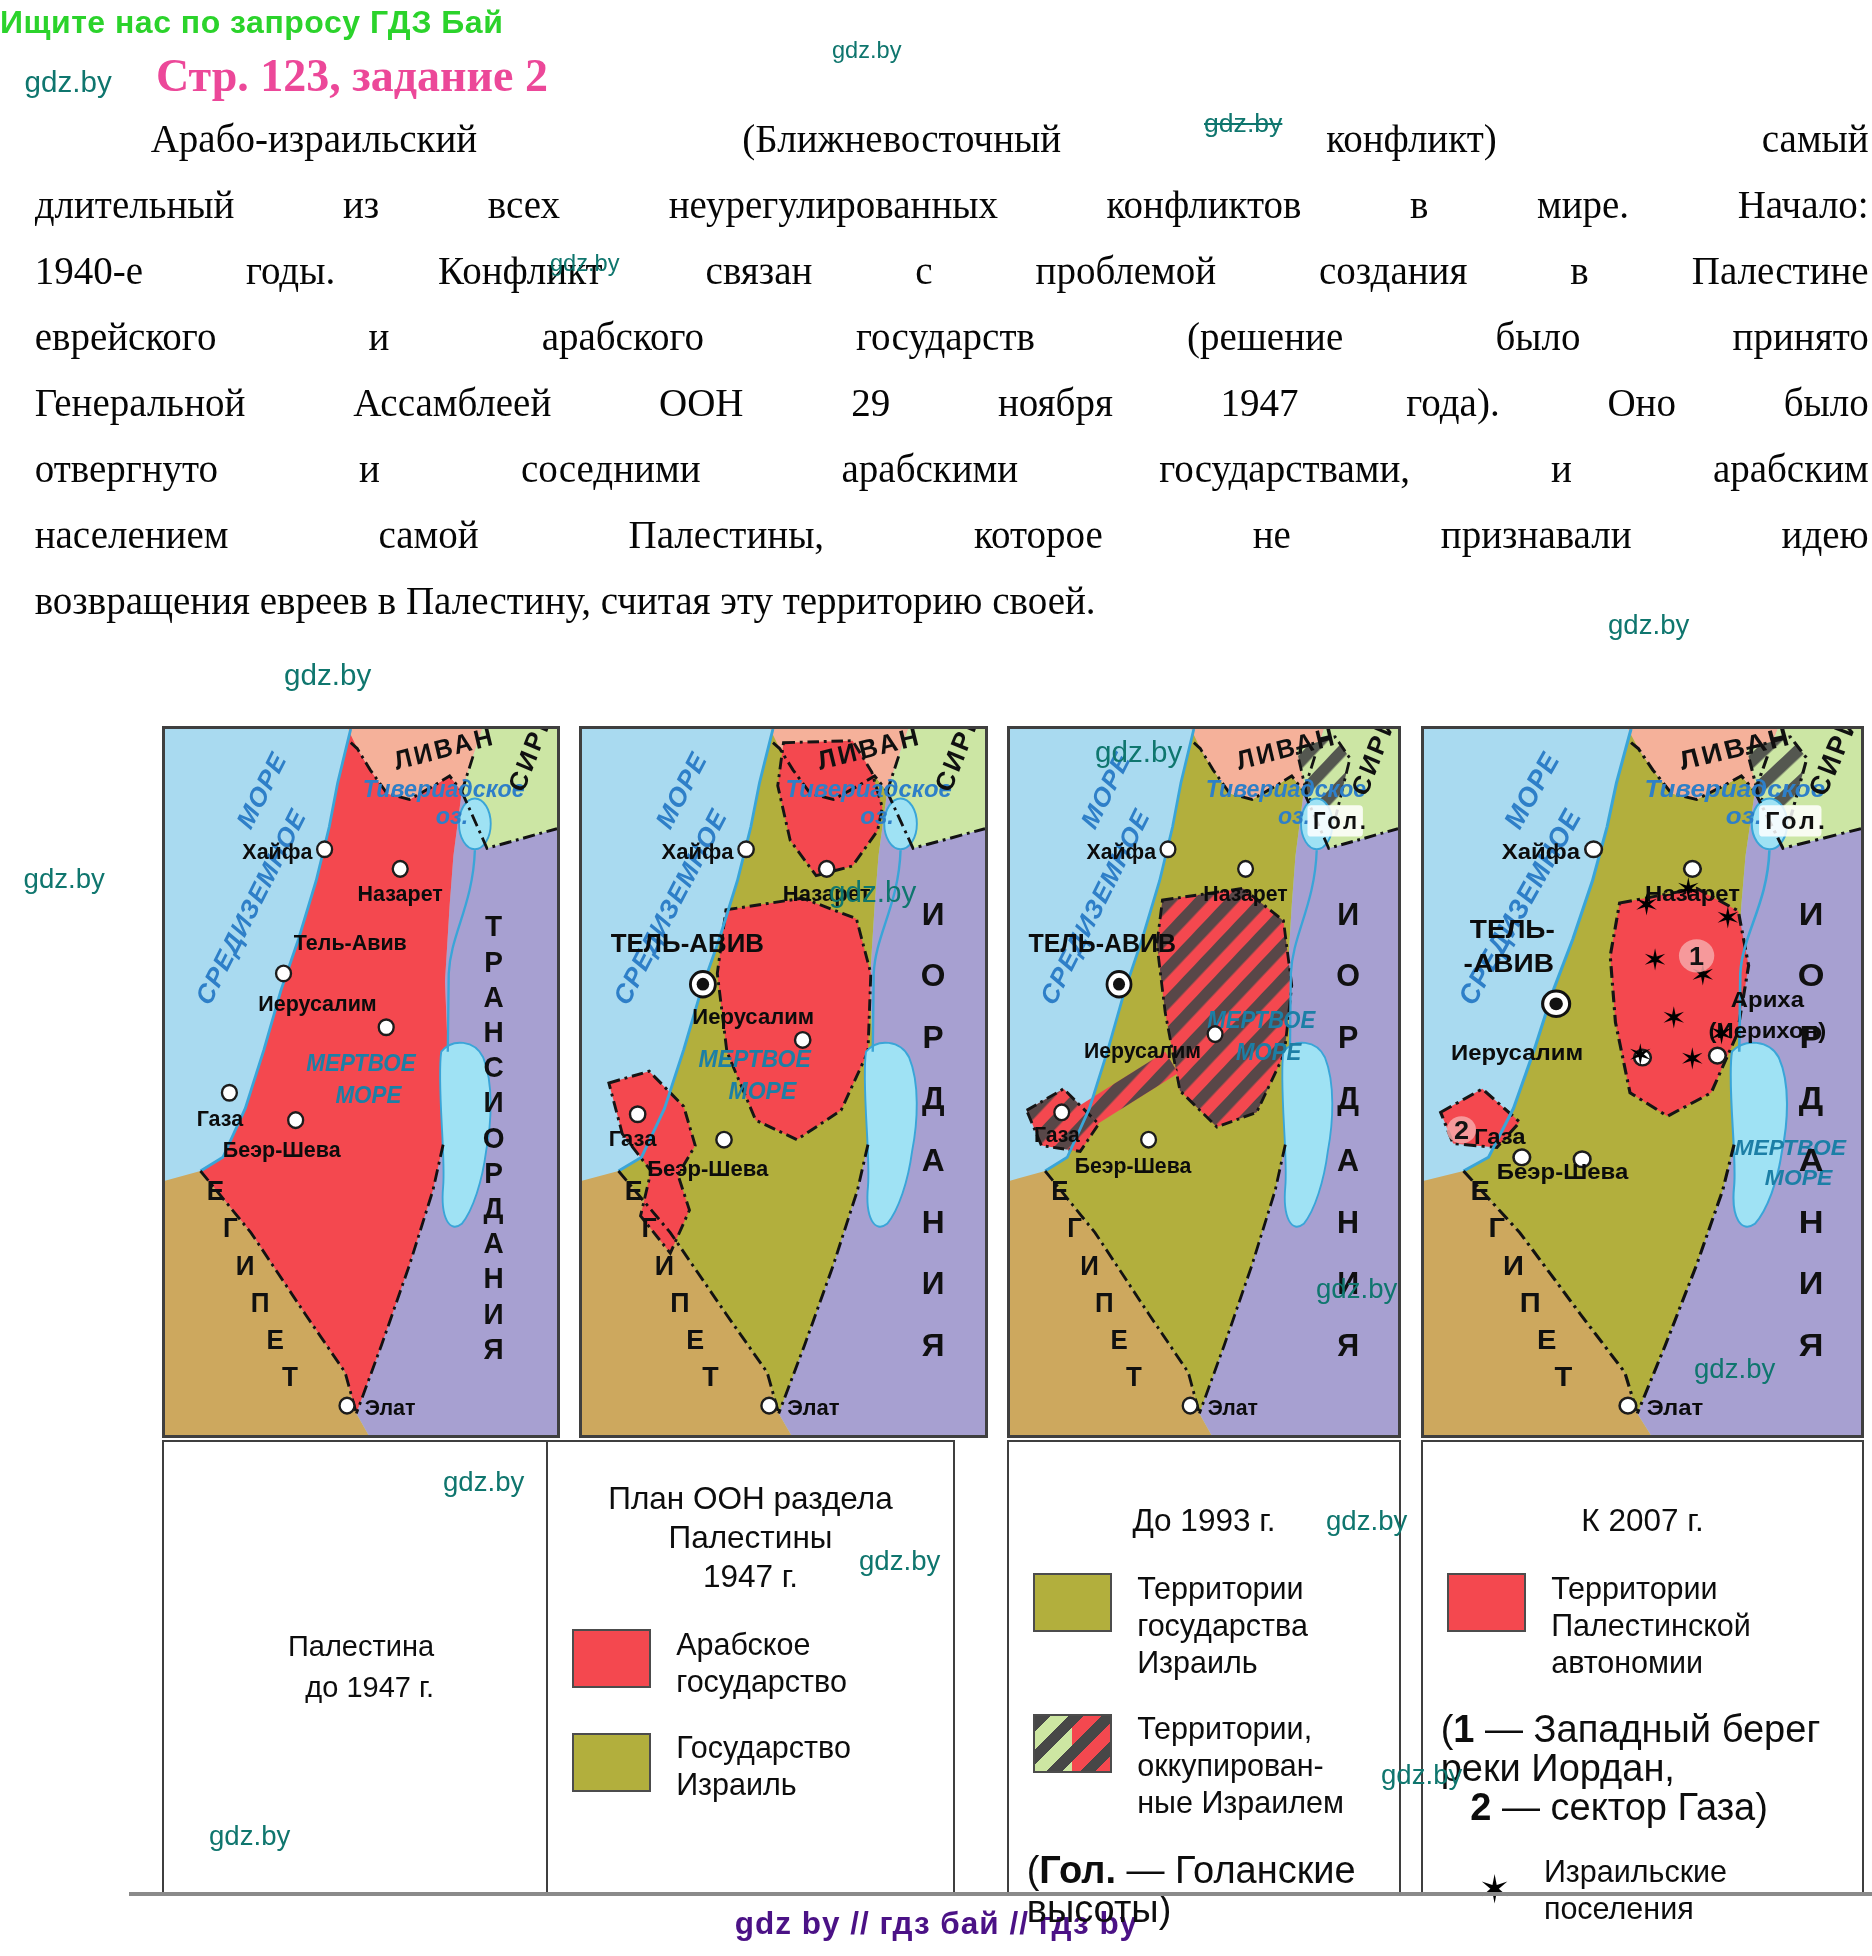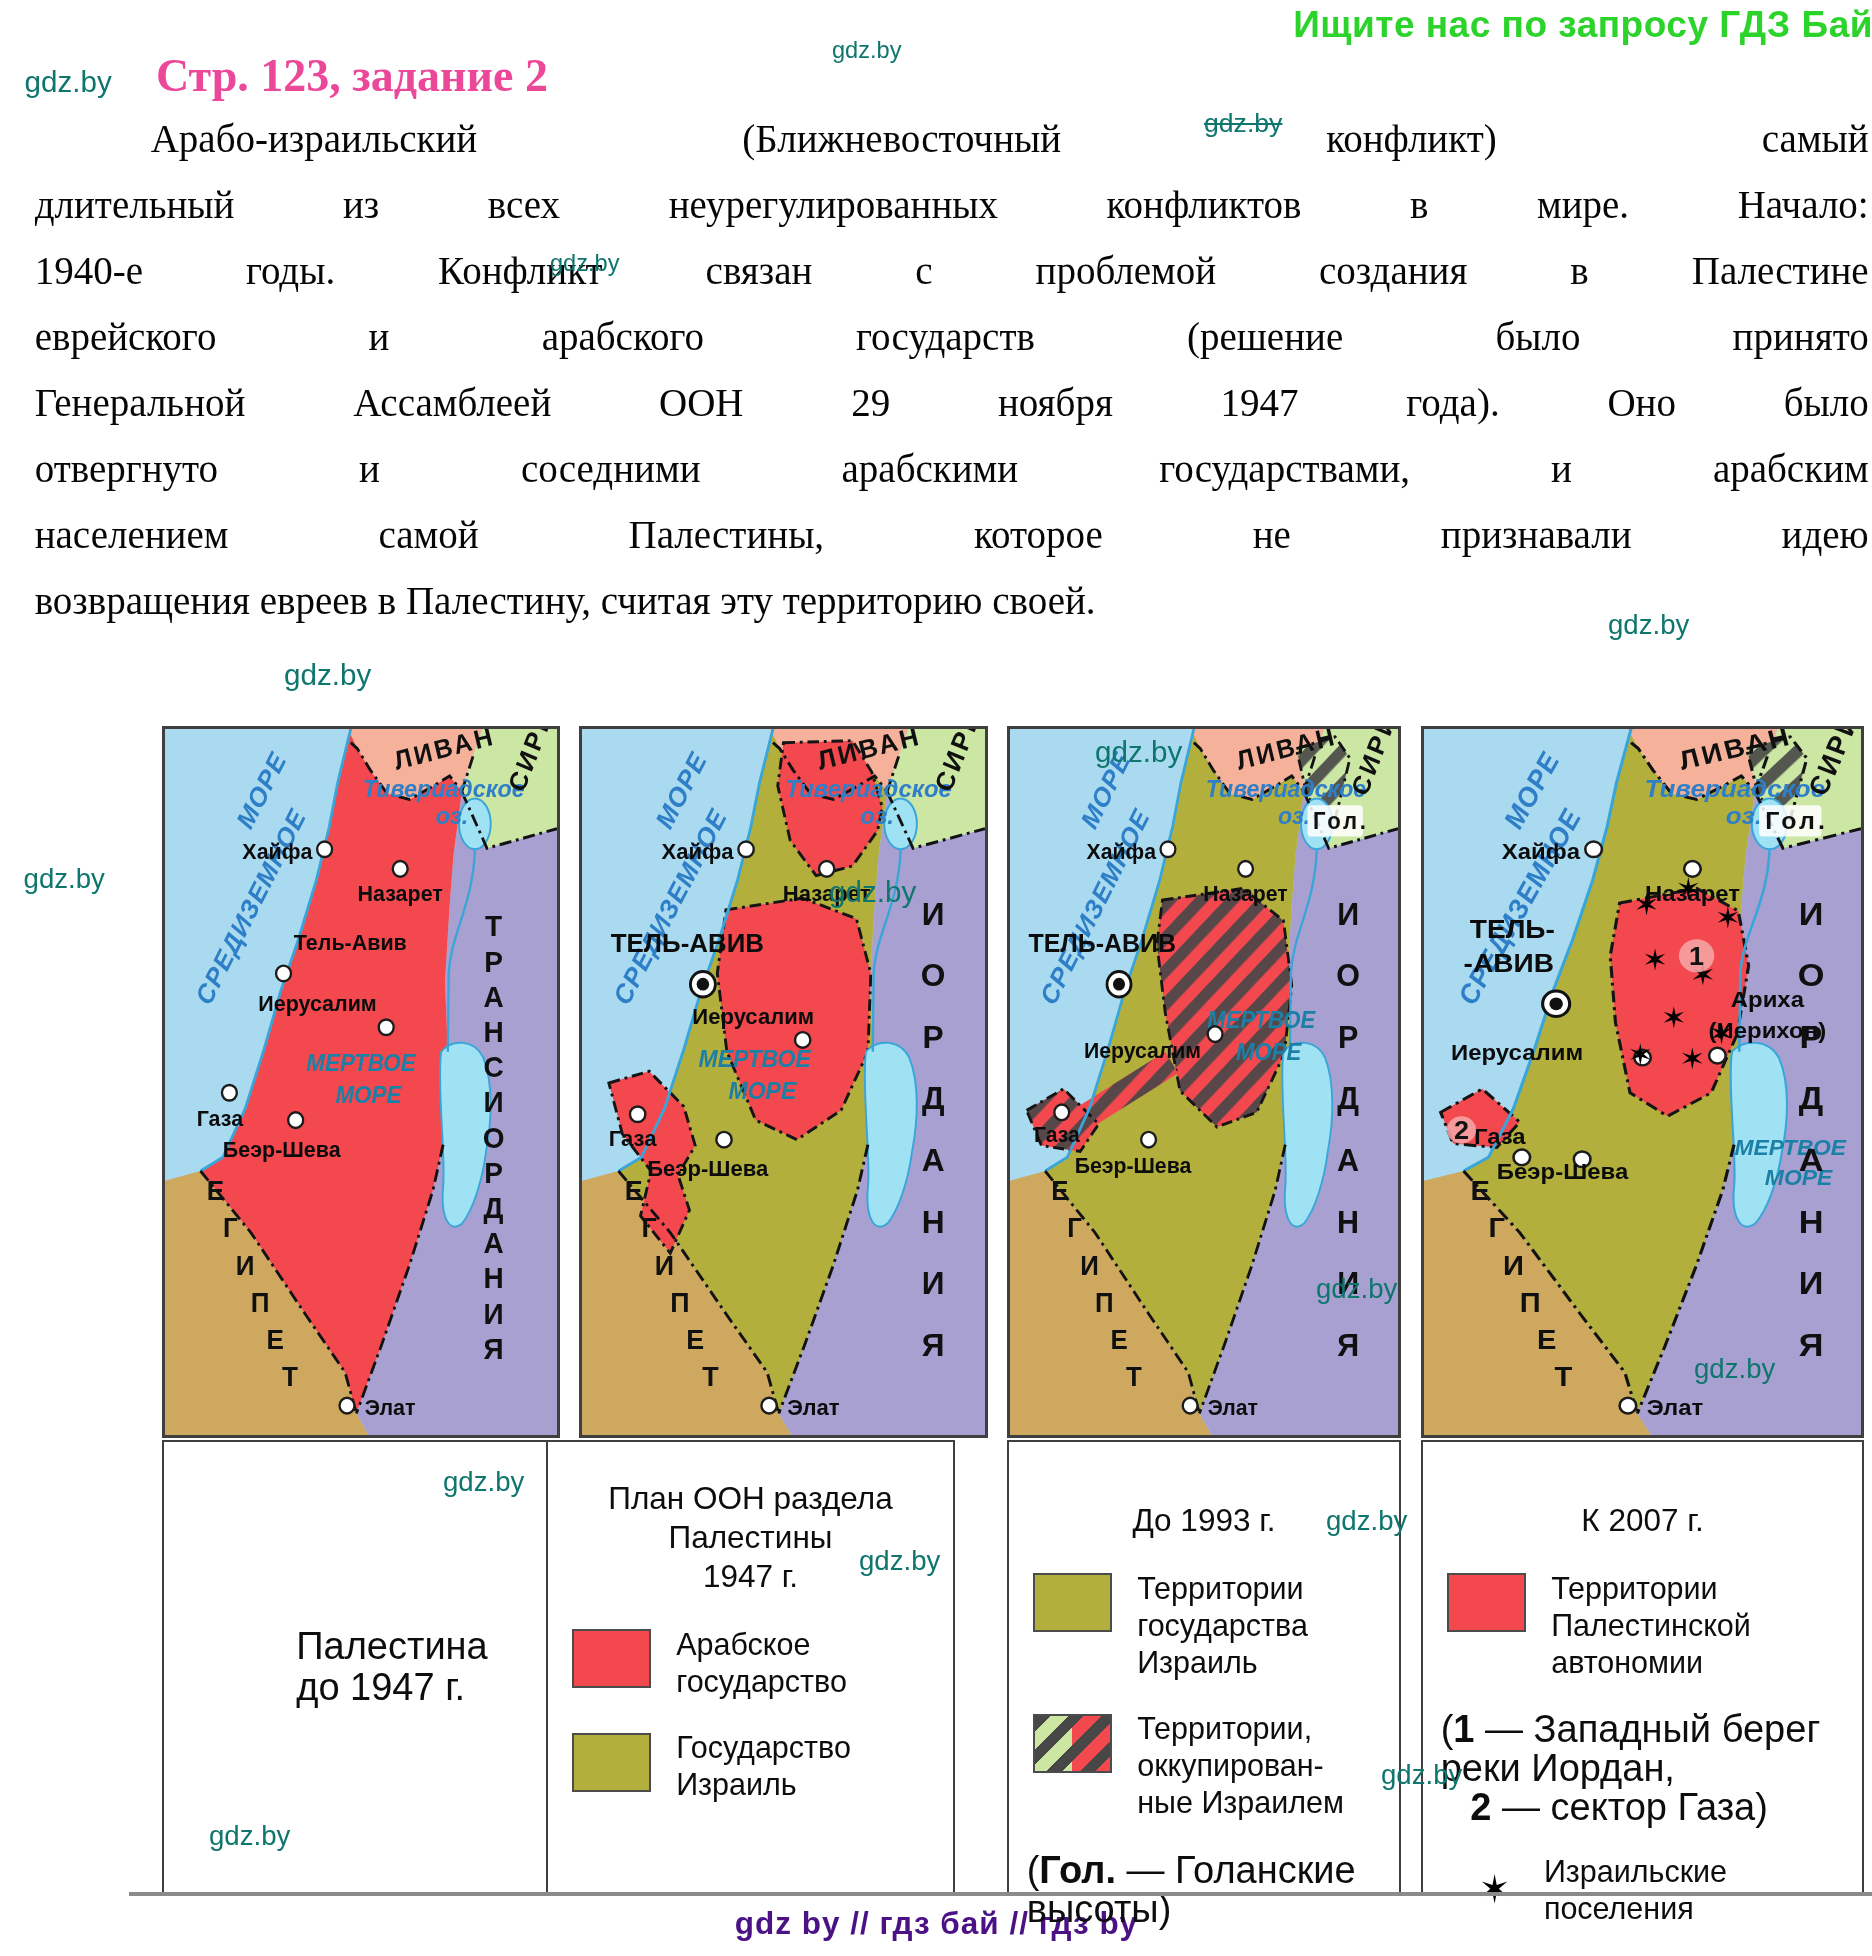--- a/index.html
+++ b/index.html
@@ -1,36 +1,36 @@
 <!DOCTYPE html>
 <html><head>
 <meta charset="utf-8">
 <style>
   html,body{margin:0;padding:0;background:#fff;}
   .page{position:relative;width:1873px;height:1956px;background:#ffffff;overflow:hidden;
         font-family:"Liberation Sans",sans-serif;color:#111;}
-  .banner{position:absolute;top:3.9px;left:0;width:100%;text-align:right;
-          font-size:37px;font-weight:600;letter-spacing:0.5px;}
+  .banner{position:absolute;top:3.9px;left:0;width:100%;text-align:left;
+          font-size:32px;font-weight:600;letter-spacing:0.5px;}
   .page-title{position:absolute;left:156px;top:49px;font-family:"Liberation Serif",serif;
           font-weight:700;font-size:46px;color:#ec4899;}
   .para{position:absolute;left:17.7px;top:106px;width:1834px;
         font-family:"Liberation Serif",serif;font-size:39px;color:#060606;margin-left:17px;}
   .para .ln{height:66px;line-height:66px;text-align:justify;text-align-last:justify;overflow:hidden;}
   .para .ln.first{padding-left:116px;}
   .para .ln.last{text-align-last:left;}
   .wm{position:absolute;color:#0f766e;font-family:"Liberation Sans",sans-serif;white-space:nowrap;z-index:30;}
   .wm.strike{text-decoration:line-through;}
   .mapbox{position:absolute;top:726px;height:712px;border:3px solid #3f3f3f;background:#A9DAF0;
           box-sizing:border-box;z-index:5;}
   .mapbox svg{display:block;width:100%;height:100%;}
   .legendbox{position:absolute;top:1440px;height:454px;border:2px solid #3f3f3f;background:#fff;
           box-sizing:border-box;z-index:5;font-weight:500;color:#0d0d0d;}
   .pre{white-space:pre-line;}
   .legend-center{display:flex;width:100%;height:100%;align-items:center;justify-content:center;
-          text-align:left;font-size:38px;line-height:41px;padding-left:31px;}
+          text-align:right;font-size:29px;line-height:41px;}
   .lg-head{margin-top:37px;text-align:center;font-size:31.5px;line-height:39px;}
   .lg-items{padding:0 13.8px 0 23.6px;}
   .lg-item{display:flex;align-items:flex-start;margin-top:29.6px;}
   .swatch{flex:0 0 auto;width:75px;height:55px;border:2px solid #4c4c4c;margin:3.9px 25.6px 0 0;}
   .swatch[data-swatch="red"]{background:#F4484F;}
   .swatch[data-swatch="olive"]{background:#B2AF3D;}
   .swatch[data-swatch="striped"]{background:
       repeating-linear-gradient(135deg,#474747 0 10.8px,rgba(0,0,0,0) 10.8px 23.6px),
       linear-gradient(90deg,#cde6a2 0 50%,#F4484F 50% 100%);}
   .lg-label{font-size:30.5px;line-height:37px;}

